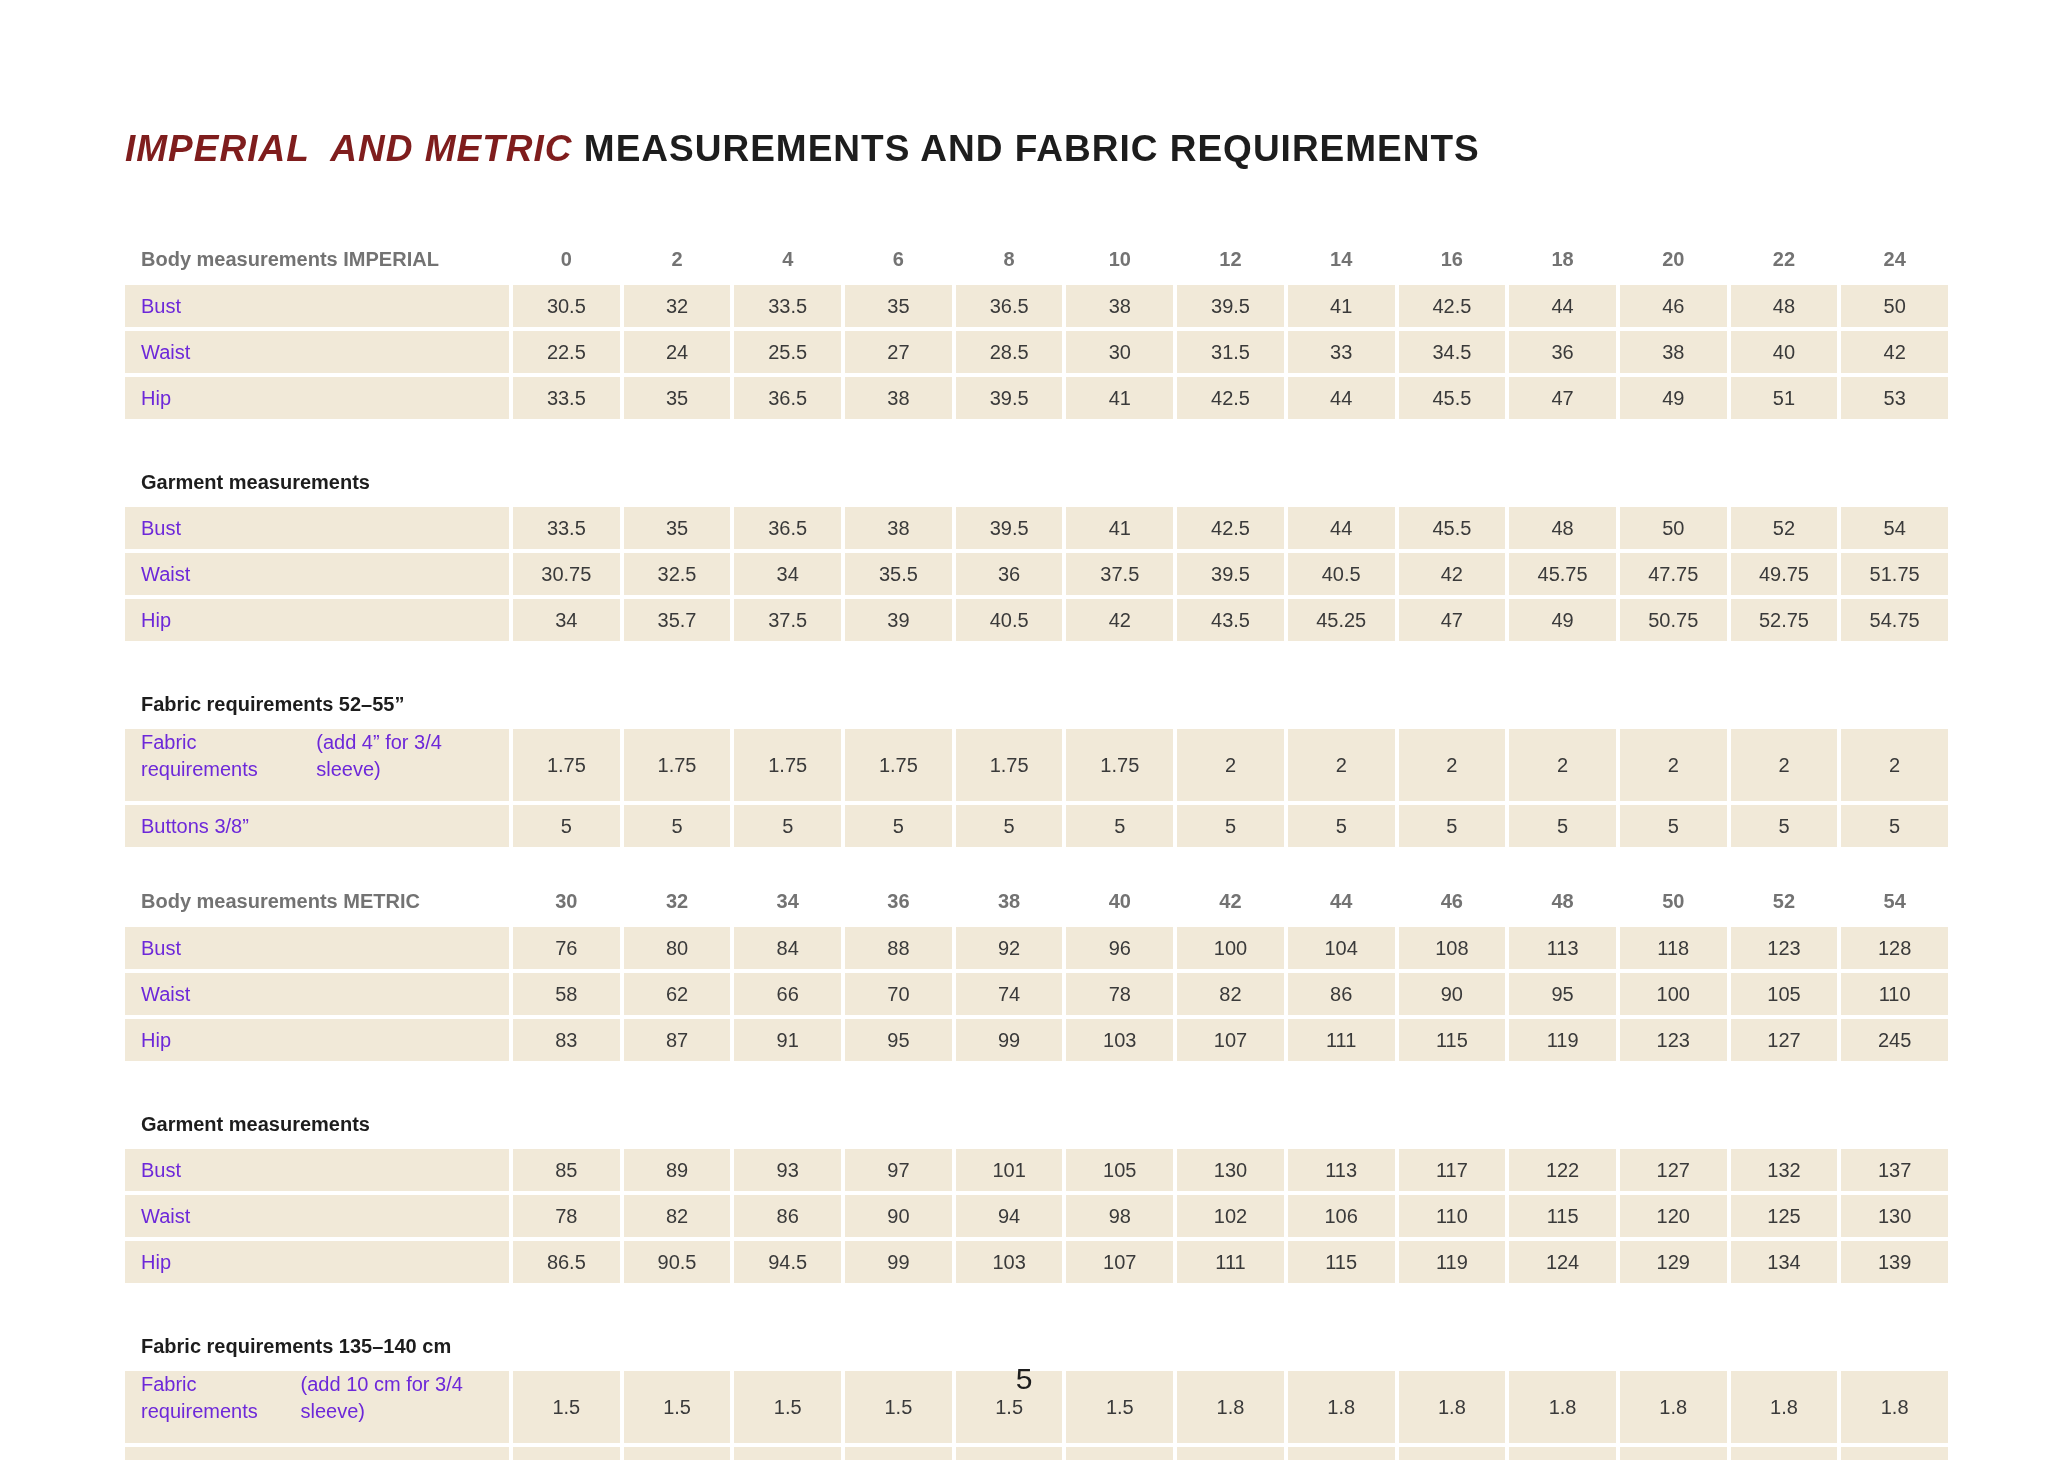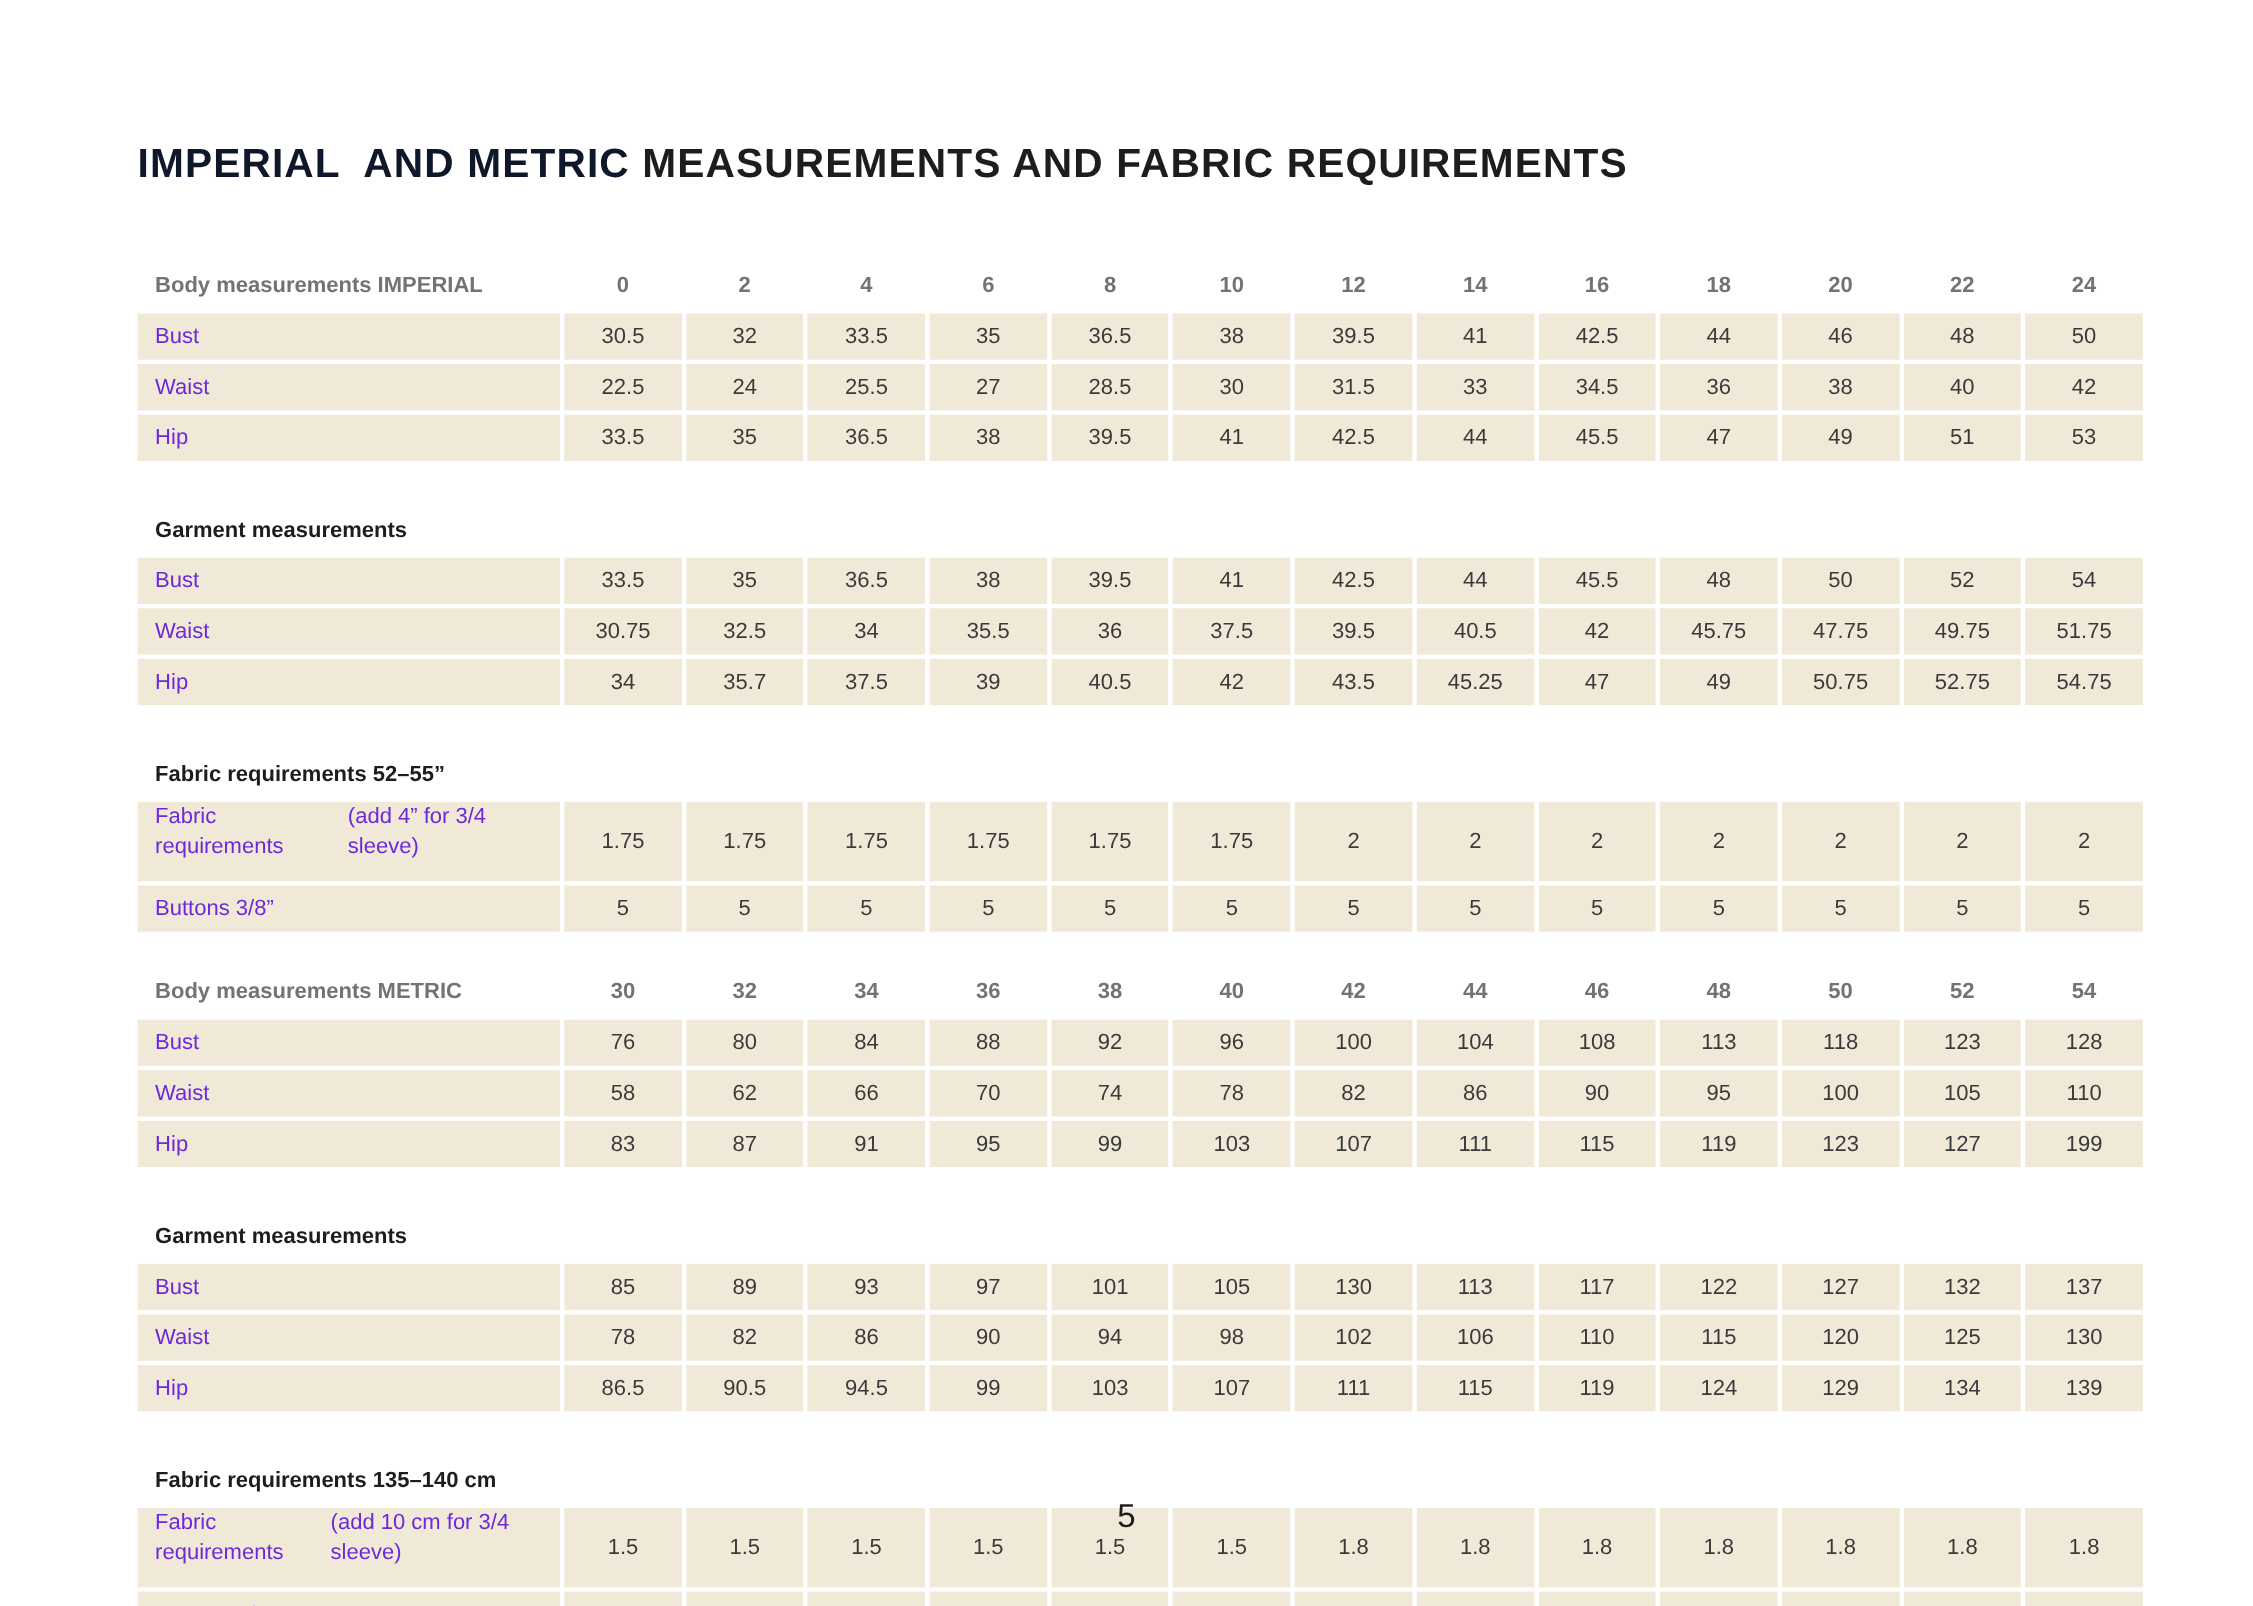--- a/index.html
+++ b/index.html
@@ -11,21 +11,21 @@
     position:relative;
     overflow:hidden;
   }
   .page { position:absolute; inset:0; background:#ffffff; }
 
   .title {
     position:absolute; left:125px; top:128px;
     font-size:37px; font-weight:bold; letter-spacing:1px;
     white-space:pre; color:#1d1d1d;
   }
-  .title .accent { color:#0f172a; }
+  .title .accent { color:#7f1d1d;font-style:italic; }
 
   .table { position:absolute; left:125px; top:245px; width:1823px; }
 
   .row {
     display:grid;
     grid-template-columns:384px repeat(13, 1fr);
     column-gap:4px;
   }
   .row .cell {
     display:flex; align-items:center; justify-content:center;
@@ -279,21 +279,21 @@
         <div class="cell value-cell">91</div>
         <div class="cell value-cell">95</div>
         <div class="cell value-cell">99</div>
         <div class="cell value-cell">103</div>
         <div class="cell value-cell">107</div>
         <div class="cell value-cell">111</div>
         <div class="cell value-cell">115</div>
         <div class="cell value-cell">119</div>
         <div class="cell value-cell">123</div>
         <div class="cell value-cell">127</div>
-        <div class="cell value-cell">199</div>
+        <div class="cell value-cell">245</div>
       </div>
       <div class="row section">
         <div class="cell label-cell">Garment measurements</div>
       </div>
       <div class="row data">
         <div class="cell label-cell">Bust</div>
         <div class="cell value-cell">85</div>
         <div class="cell value-cell">89</div>
         <div class="cell value-cell">93</div>
         <div class="cell value-cell">97</div>

